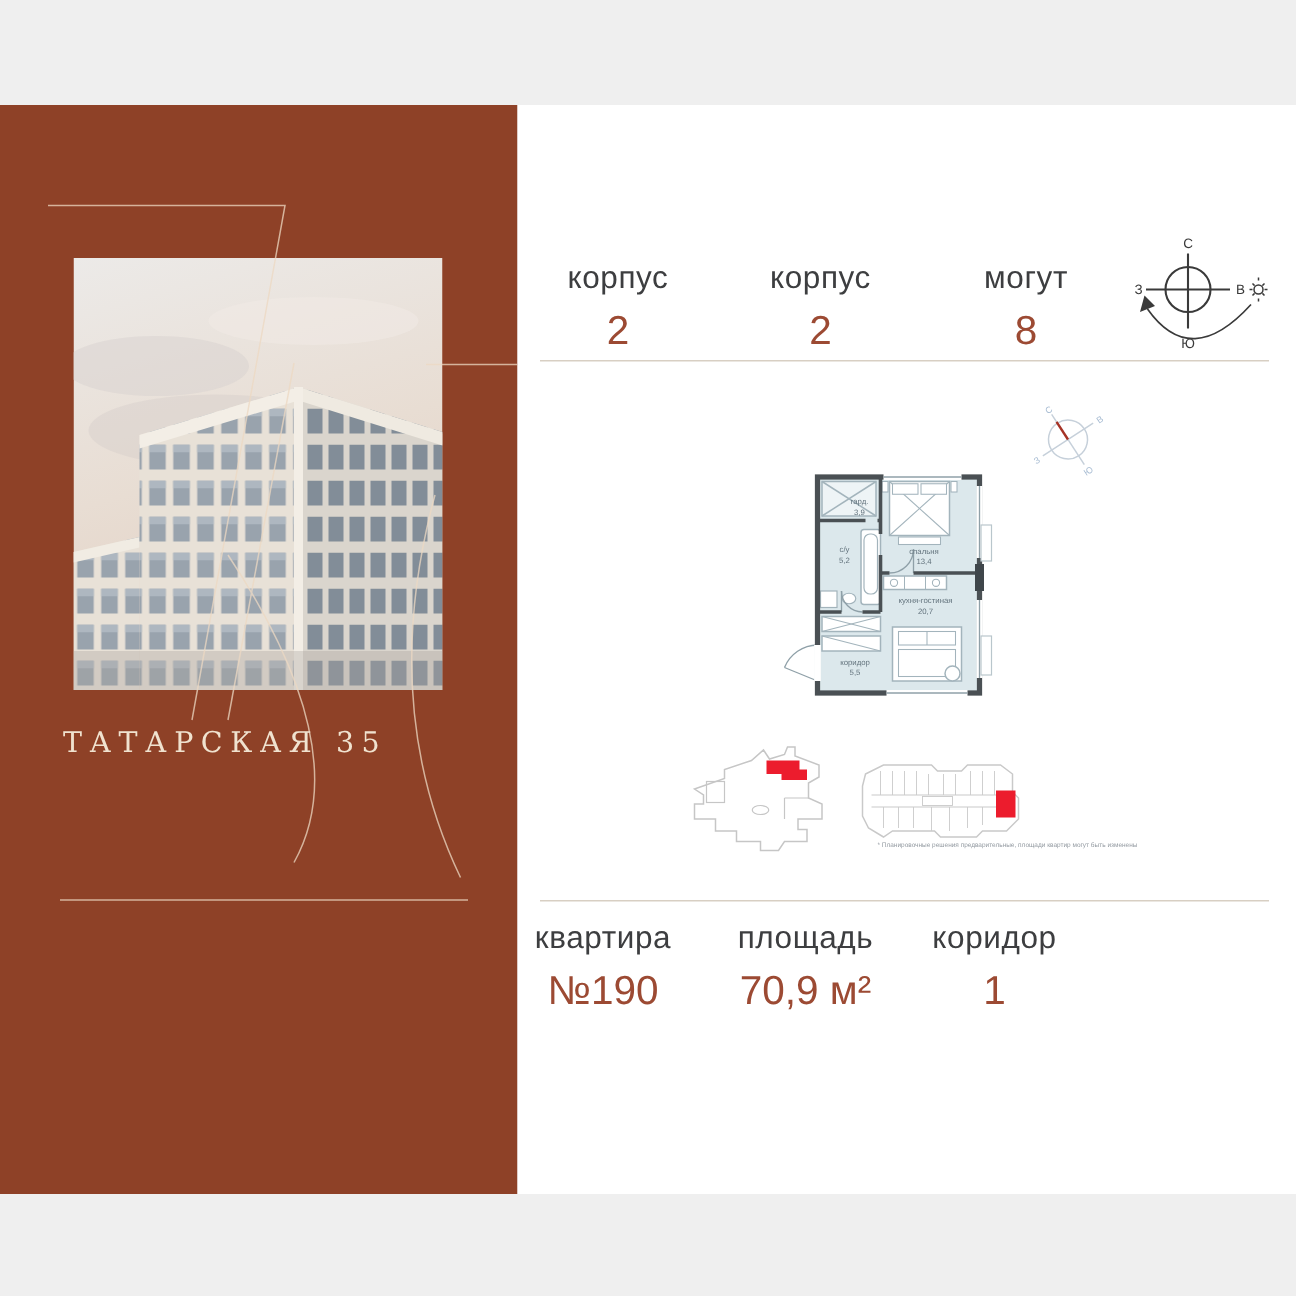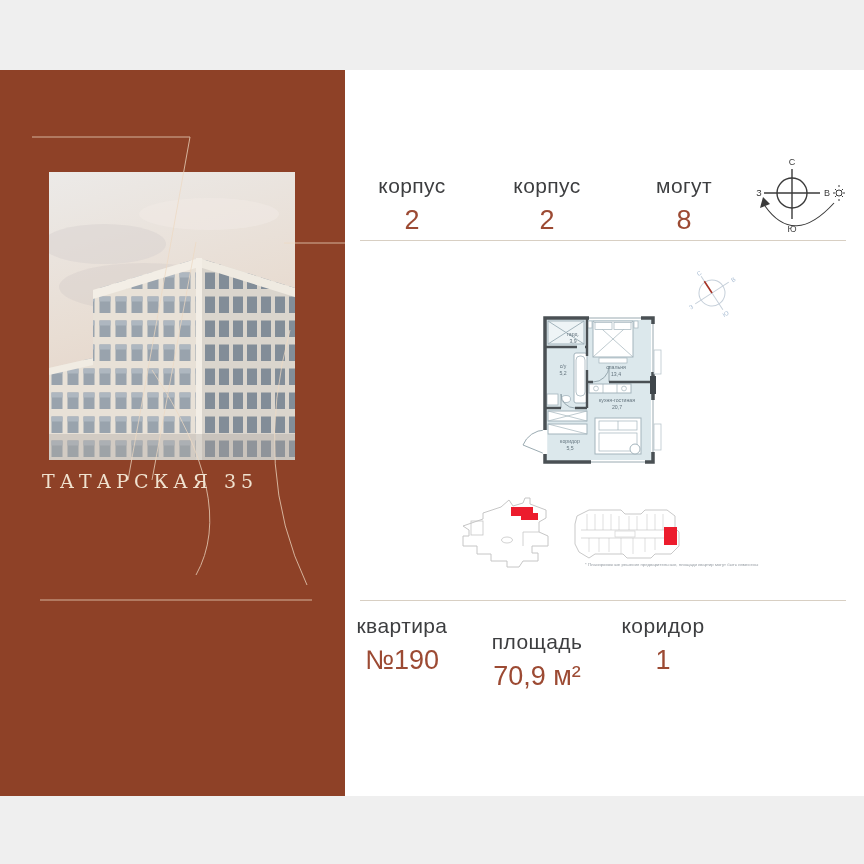--- a/index.html
+++ b/index.html
@@ -3,21 +3,21 @@
 <meta charset="utf-8">
 <style>
   html,body{margin:0;padding:0;}
   .page{position:relative;width:864px;height:864px;background:#efefef;overflow:hidden;
         font-family:"Liberation Sans",sans-serif;}
   .card{position:absolute;left:0;top:70px;width:864px;height:726px;}
   
   .panel-left{position:absolute;left:0;top:0;width:345px;height:726px;background:#8e4127;overflow:hidden;}
   .photo{position:absolute;left:49px;top:102px;width:246px;height:288px;}
   .decor{position:absolute;left:0;top:0;width:345px;height:726px;pointer-events:none;}
-  .brand{position:absolute;left:42px;top:400px;font-family:"DejaVu Serif",serif;
+  .brand{position:absolute;left:42px;top:414px;font-family:"DejaVu Serif",serif;
          font-size:19px;letter-spacing:5px;color:#f0e2cf;white-space:nowrap;}
   
   .panel-right{position:absolute;left:345px;top:0;width:519px;height:726px;background:#ffffff;}
   .stat{position:absolute;width:104px;text-align:center;}
   .stat .lbl{font-size:21px;color:#3d3e40;letter-spacing:.4px;}
   .stat .val{margin-top:7px;font-size:27px;color:#9c4a33;}
   .hdr-stat{top:104px;}
   .divider{position:absolute;left:15px;width:486px;height:1px;background:#d8cfc3;}
   .d1{top:170px;} .d2{top:530px;}
   .det-stat{top:544px;}
@@ -252,21 +252,21 @@
       </svg>
 
       <div class="disclaimer">* Планировочные решения предварительные, площади квартир могут быть изменены</div>
 
       <div class="divider d2"></div>
 
       <div class="stat det-stat" style="left:5px;">
         <div class="lbl">квартира</div>
         <div class="val">№190</div>
       </div>
-      <div class="stat det-stat" style="left:140px;margin-top:16px;">
+      <div class="stat det-stat" style="left:140px;">
         <div class="lbl">площадь</div>
         <div class="val">70,9 м²</div>
       </div>
       <div class="stat det-stat" style="left:266px;">
         <div class="lbl">коридор</div>
         <div class="val">1</div>
       </div>
     </div>
   </div>
 </div>

